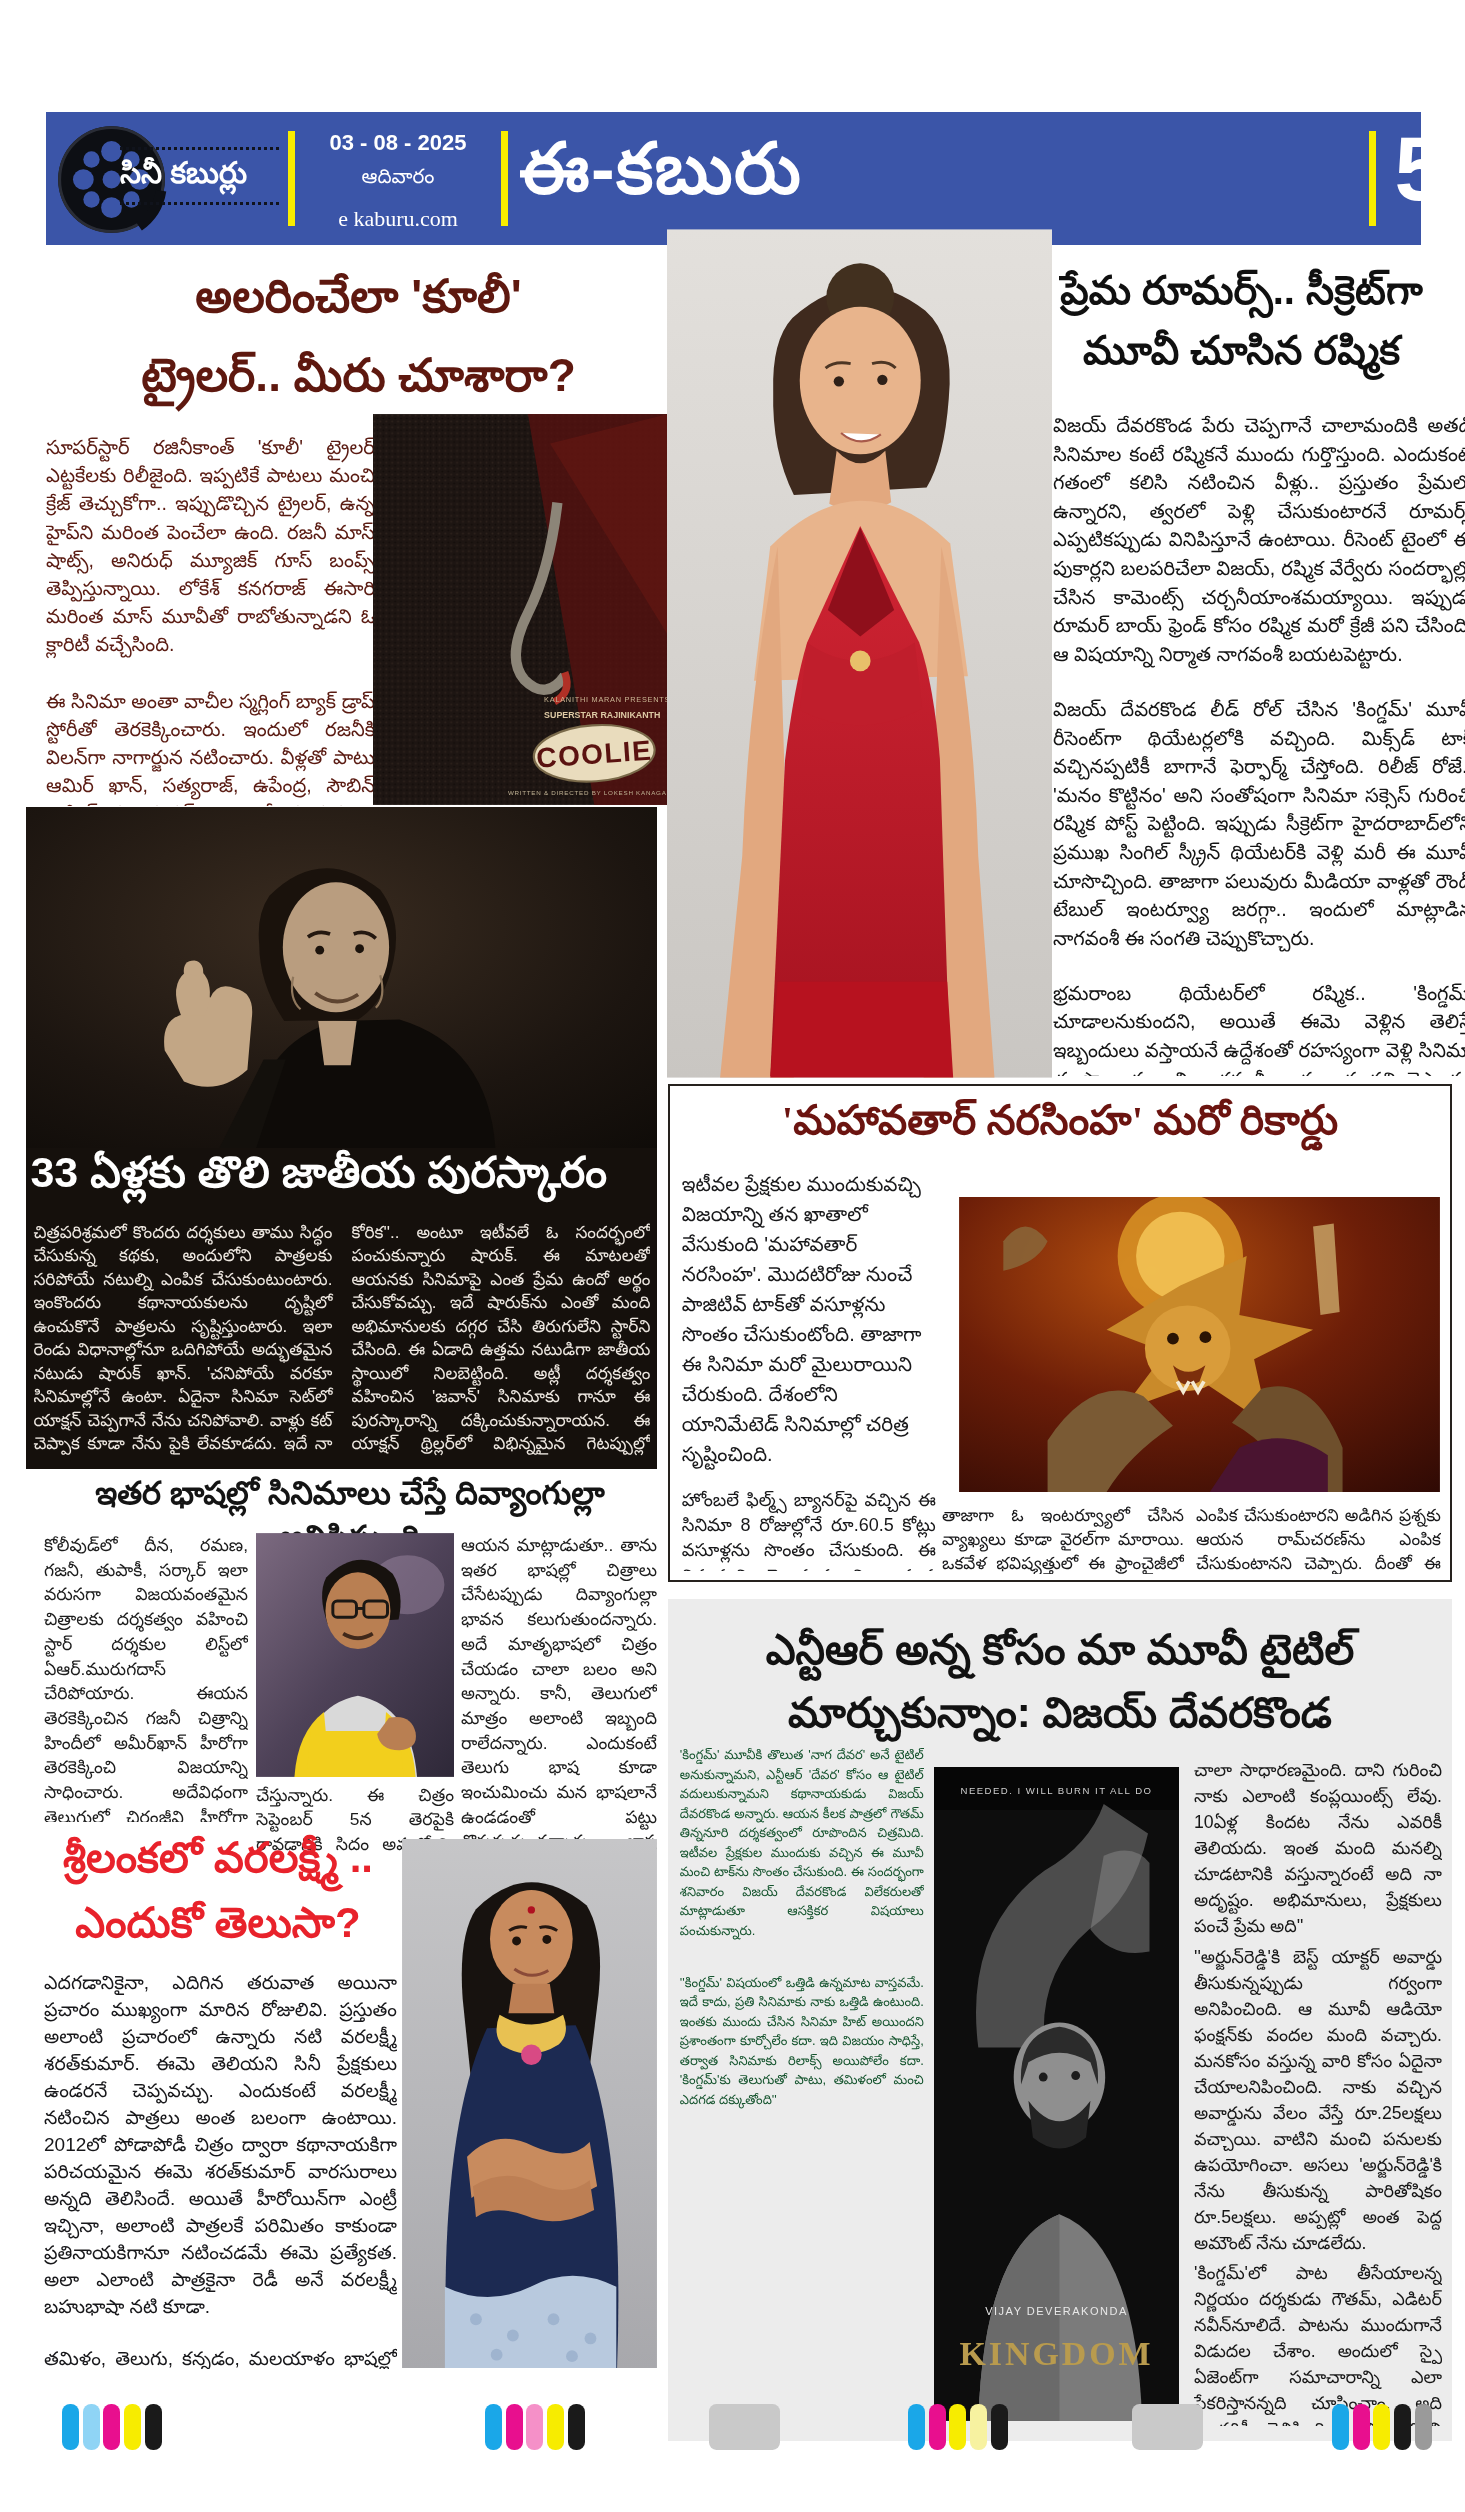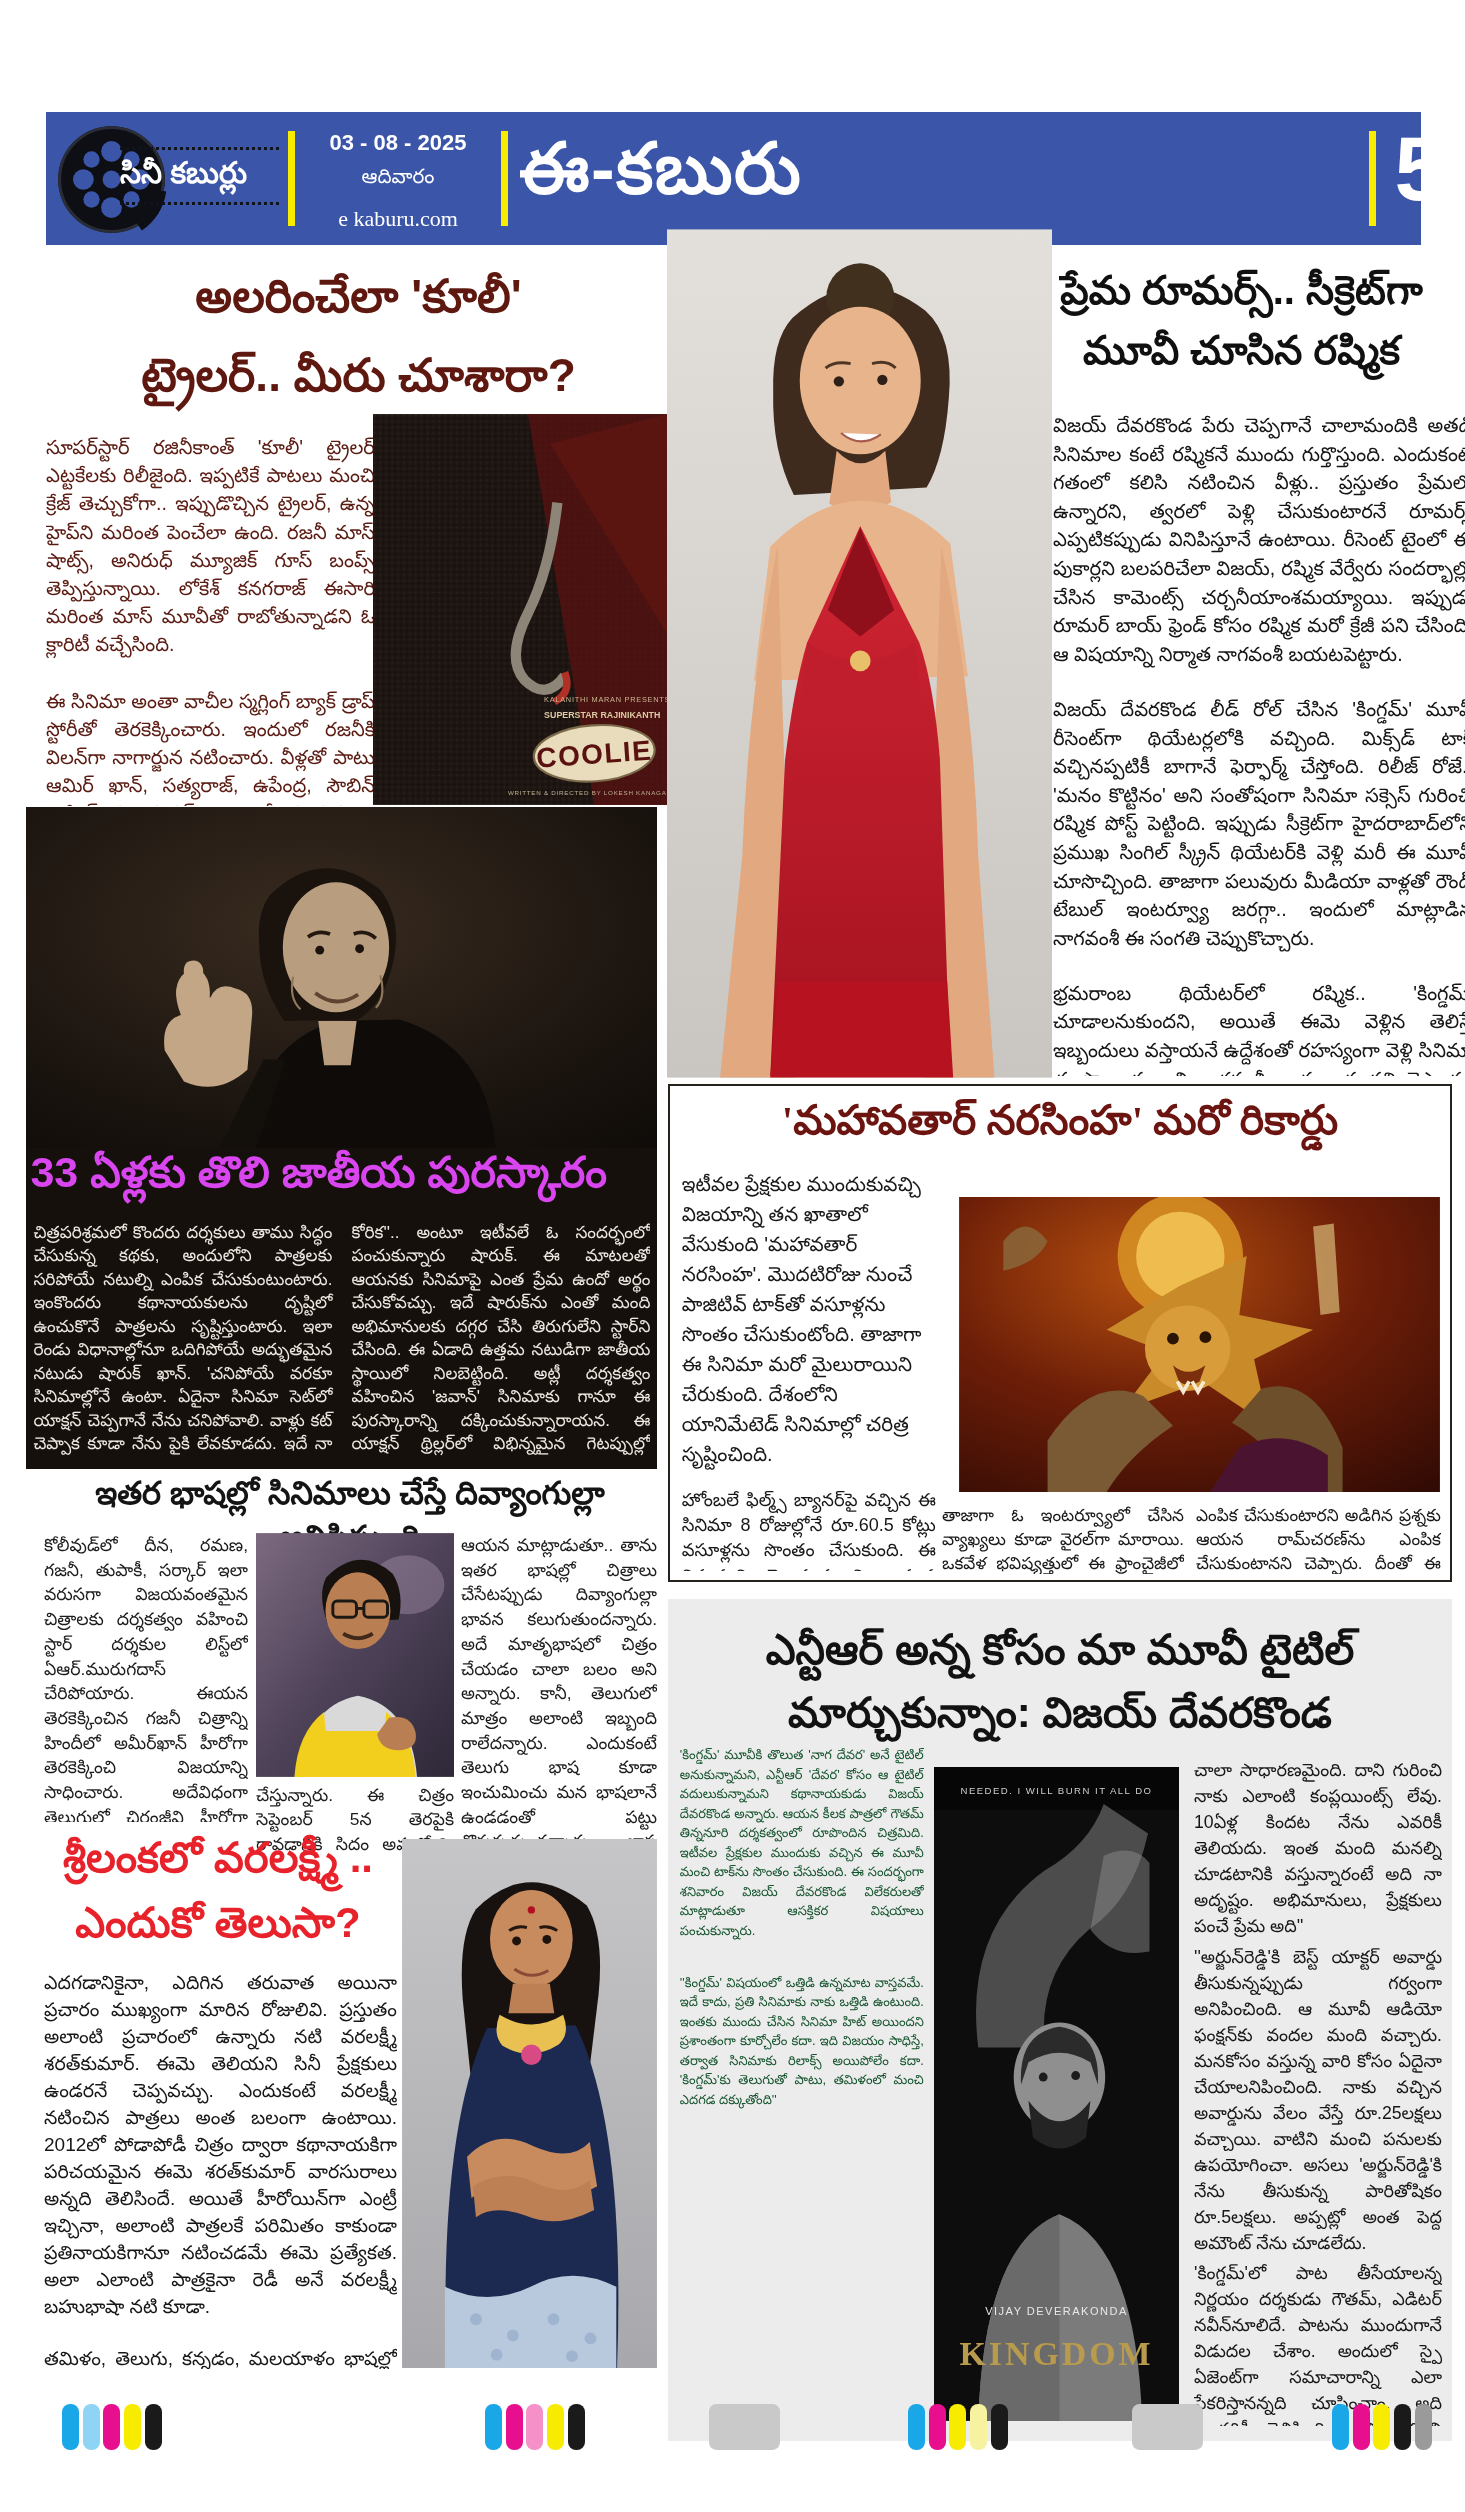--- a/index.html
+++ b/index.html
@@ -36,21 +36,21 @@
   .rashmika-photo{left:667px;top:229px;width:385px;height:849px;}
 
   
   .rash-headline{left:1032px;top:260px;width:419px;text-align:center;color:#101010;font-weight:bold;font-size:40px;line-height:1.5;}
   .rash-body{left:1053px;top:411px;width:420px;height:665px;font-size:19.6px;line-height:1.46;color:#141414;text-align:justify;}
   .rash-body p{margin:0 0 26.6px 0;}
 
   
   .srk-block{left:26px;top:807px;width:631px;height:662px;background:#15100c;}
   .srk-photo{left:0;top:0;width:631px;height:341px;}
-  .srk-headline{left:4.4px;top:341px;width:624px;color:#d946ef;font-weight:bold;font-size:43px;}
+  .srk-headline{left:4.4px;top:341px;width:624px;color:#ffffff;font-weight:bold;font-size:43px;}
   .srk-cols{left:7.4px;top:414px;width:617px;height:242px;color:#efe9e2;font-size:17px;line-height:1.38;column-count:2;column-gap:19px;text-align:justify;}
 
   
   .nara-box{left:668px;top:1084px;width:784px;height:498px;background:#ffffff;border:2.2px solid #26221e;box-sizing:border-box;}
   .nara-headline{left:0;top:10.3px;width:780px;text-align:center;color:#6b1410;font-weight:bold;font-size:41px;}
   .nara-col1{left:11.8px;top:83px;width:254px;height:402px;font-size:18px;line-height:1.4;text-align:justify;color:#18181a;}
   .nara-col1 .lead{font-size:20px;line-height:1.5;text-align:left;margin-bottom:19px;}
   .nara-img{left:289px;top:111px;width:481px;height:295px;}
   .nara-col2{left:272px;top:418px;width:242px;height:70px;font-size:17px;line-height:1.4;text-align:justify;color:#18181a;}
   .nara-col3{left:526px;top:418px;width:245px;height:70px;font-size:17px;line-height:1.4;text-align:justify;color:#18181a;}

